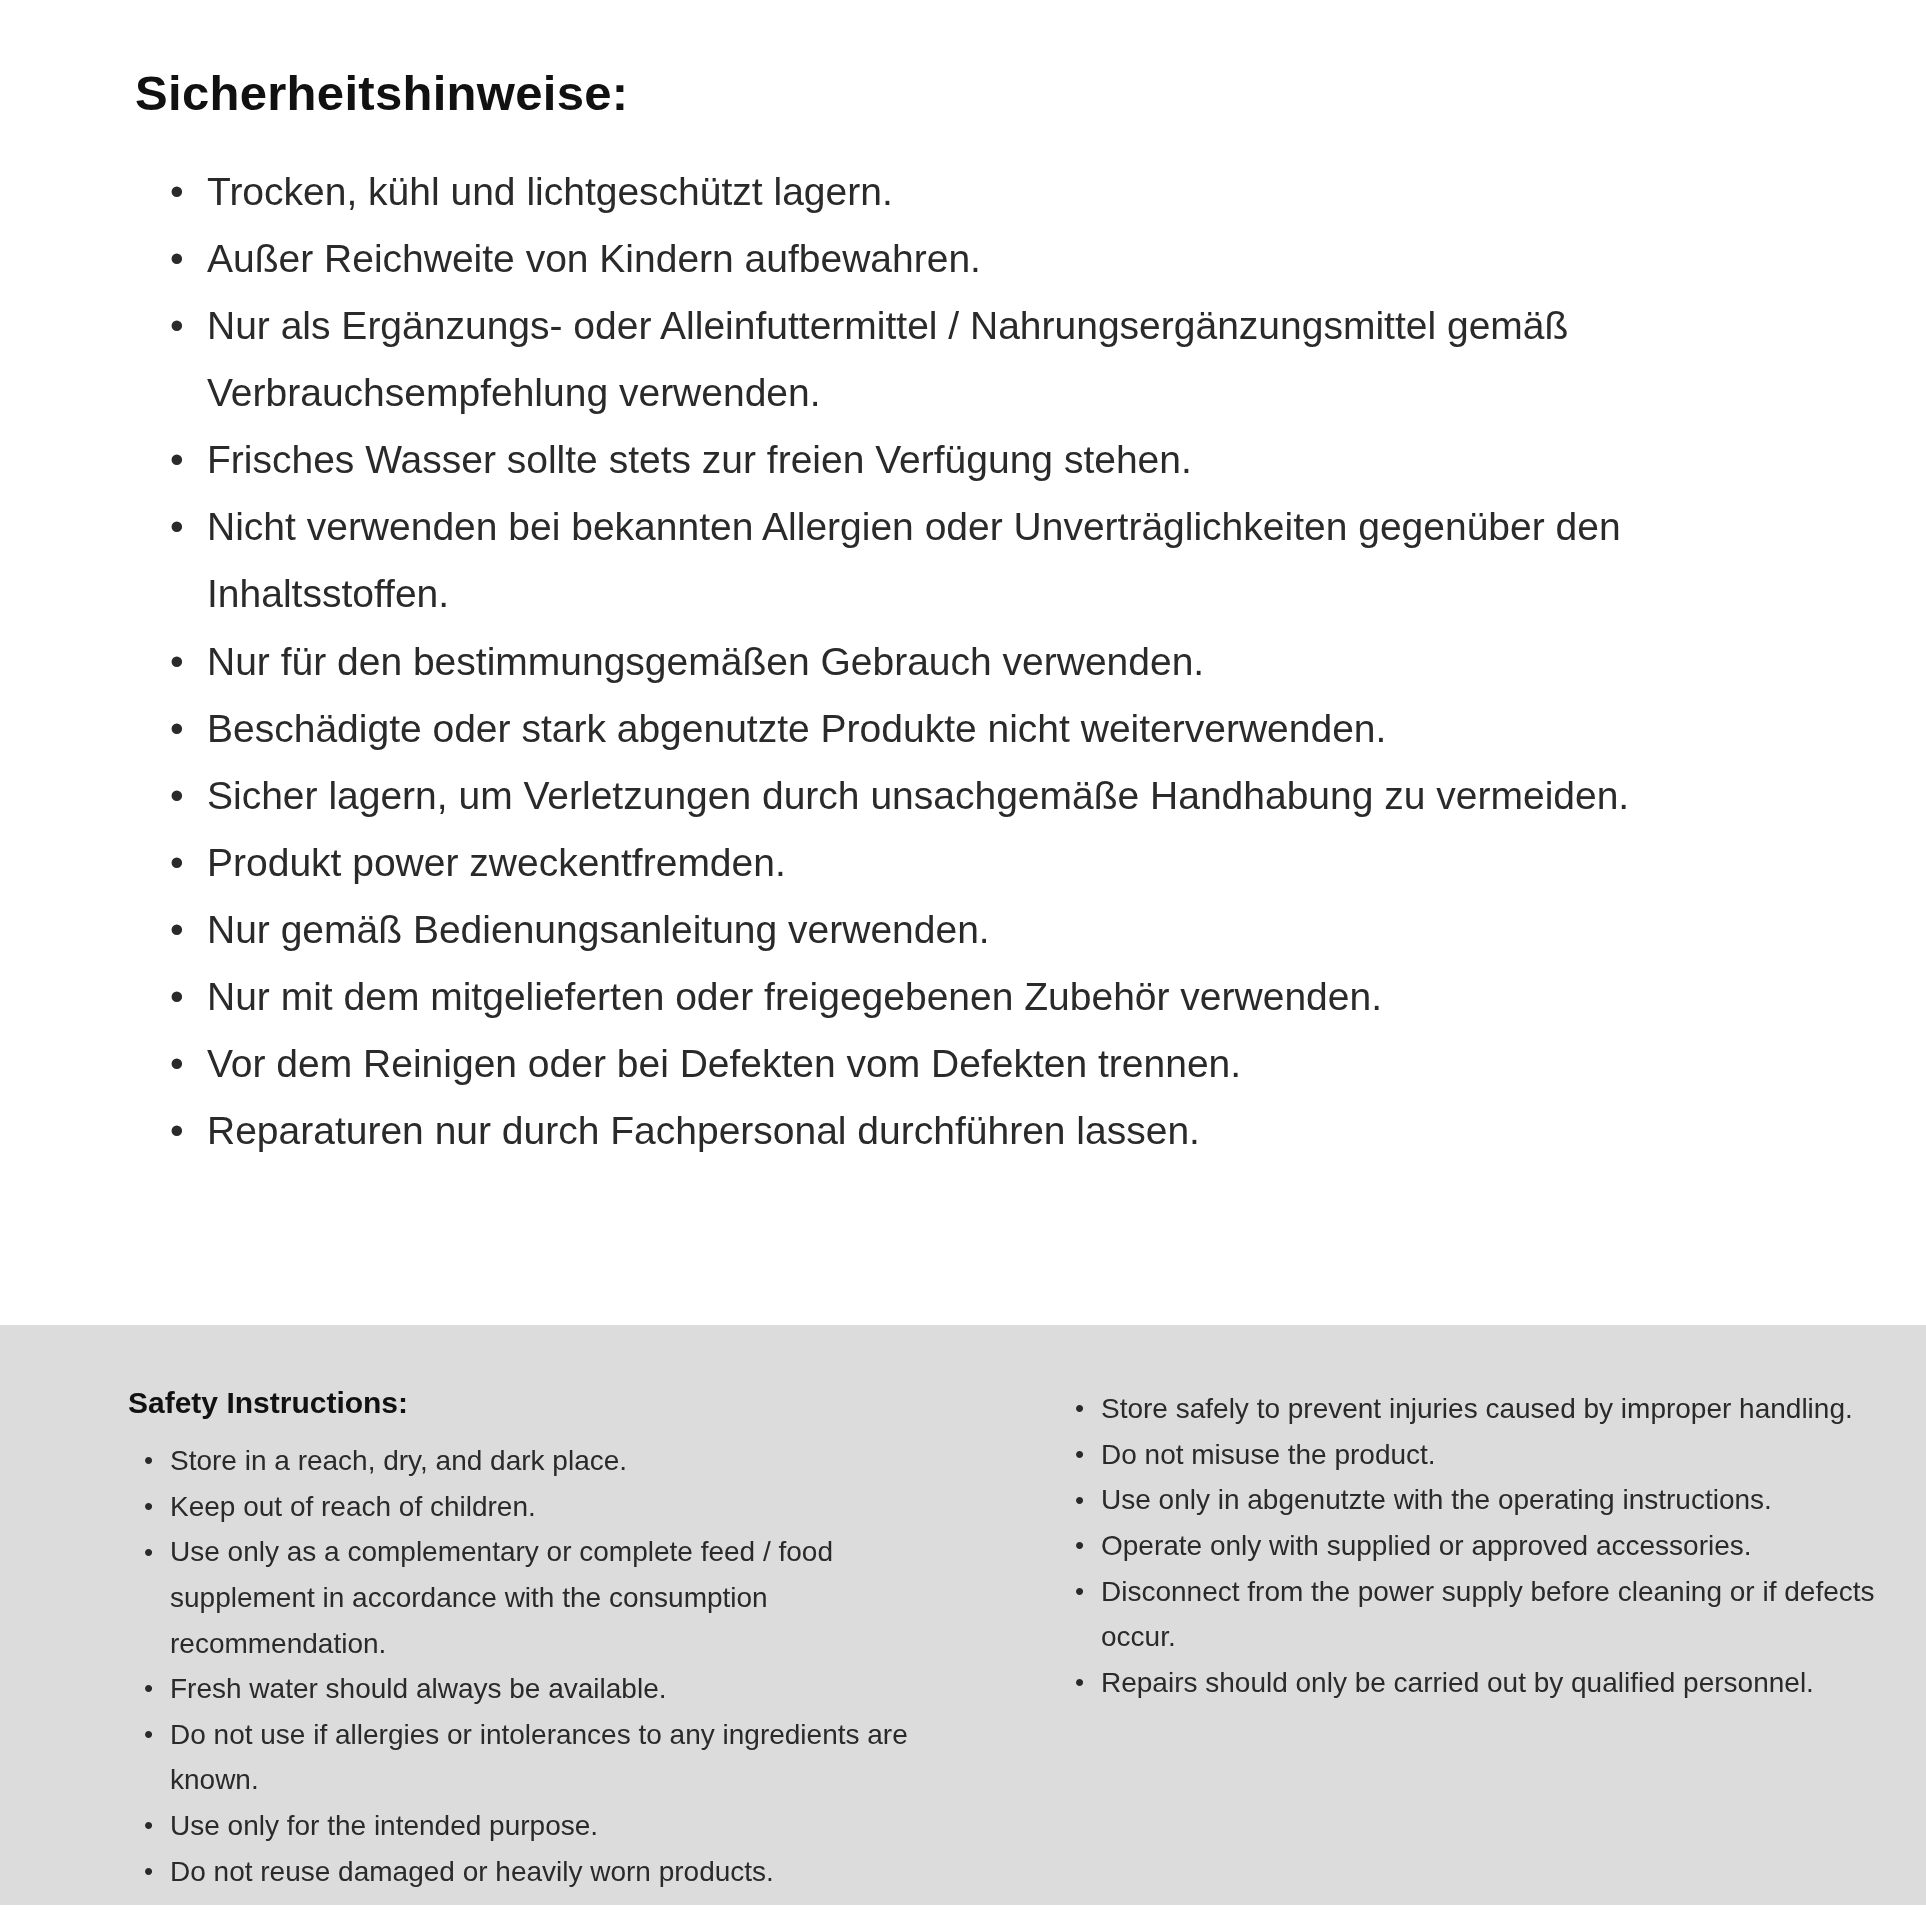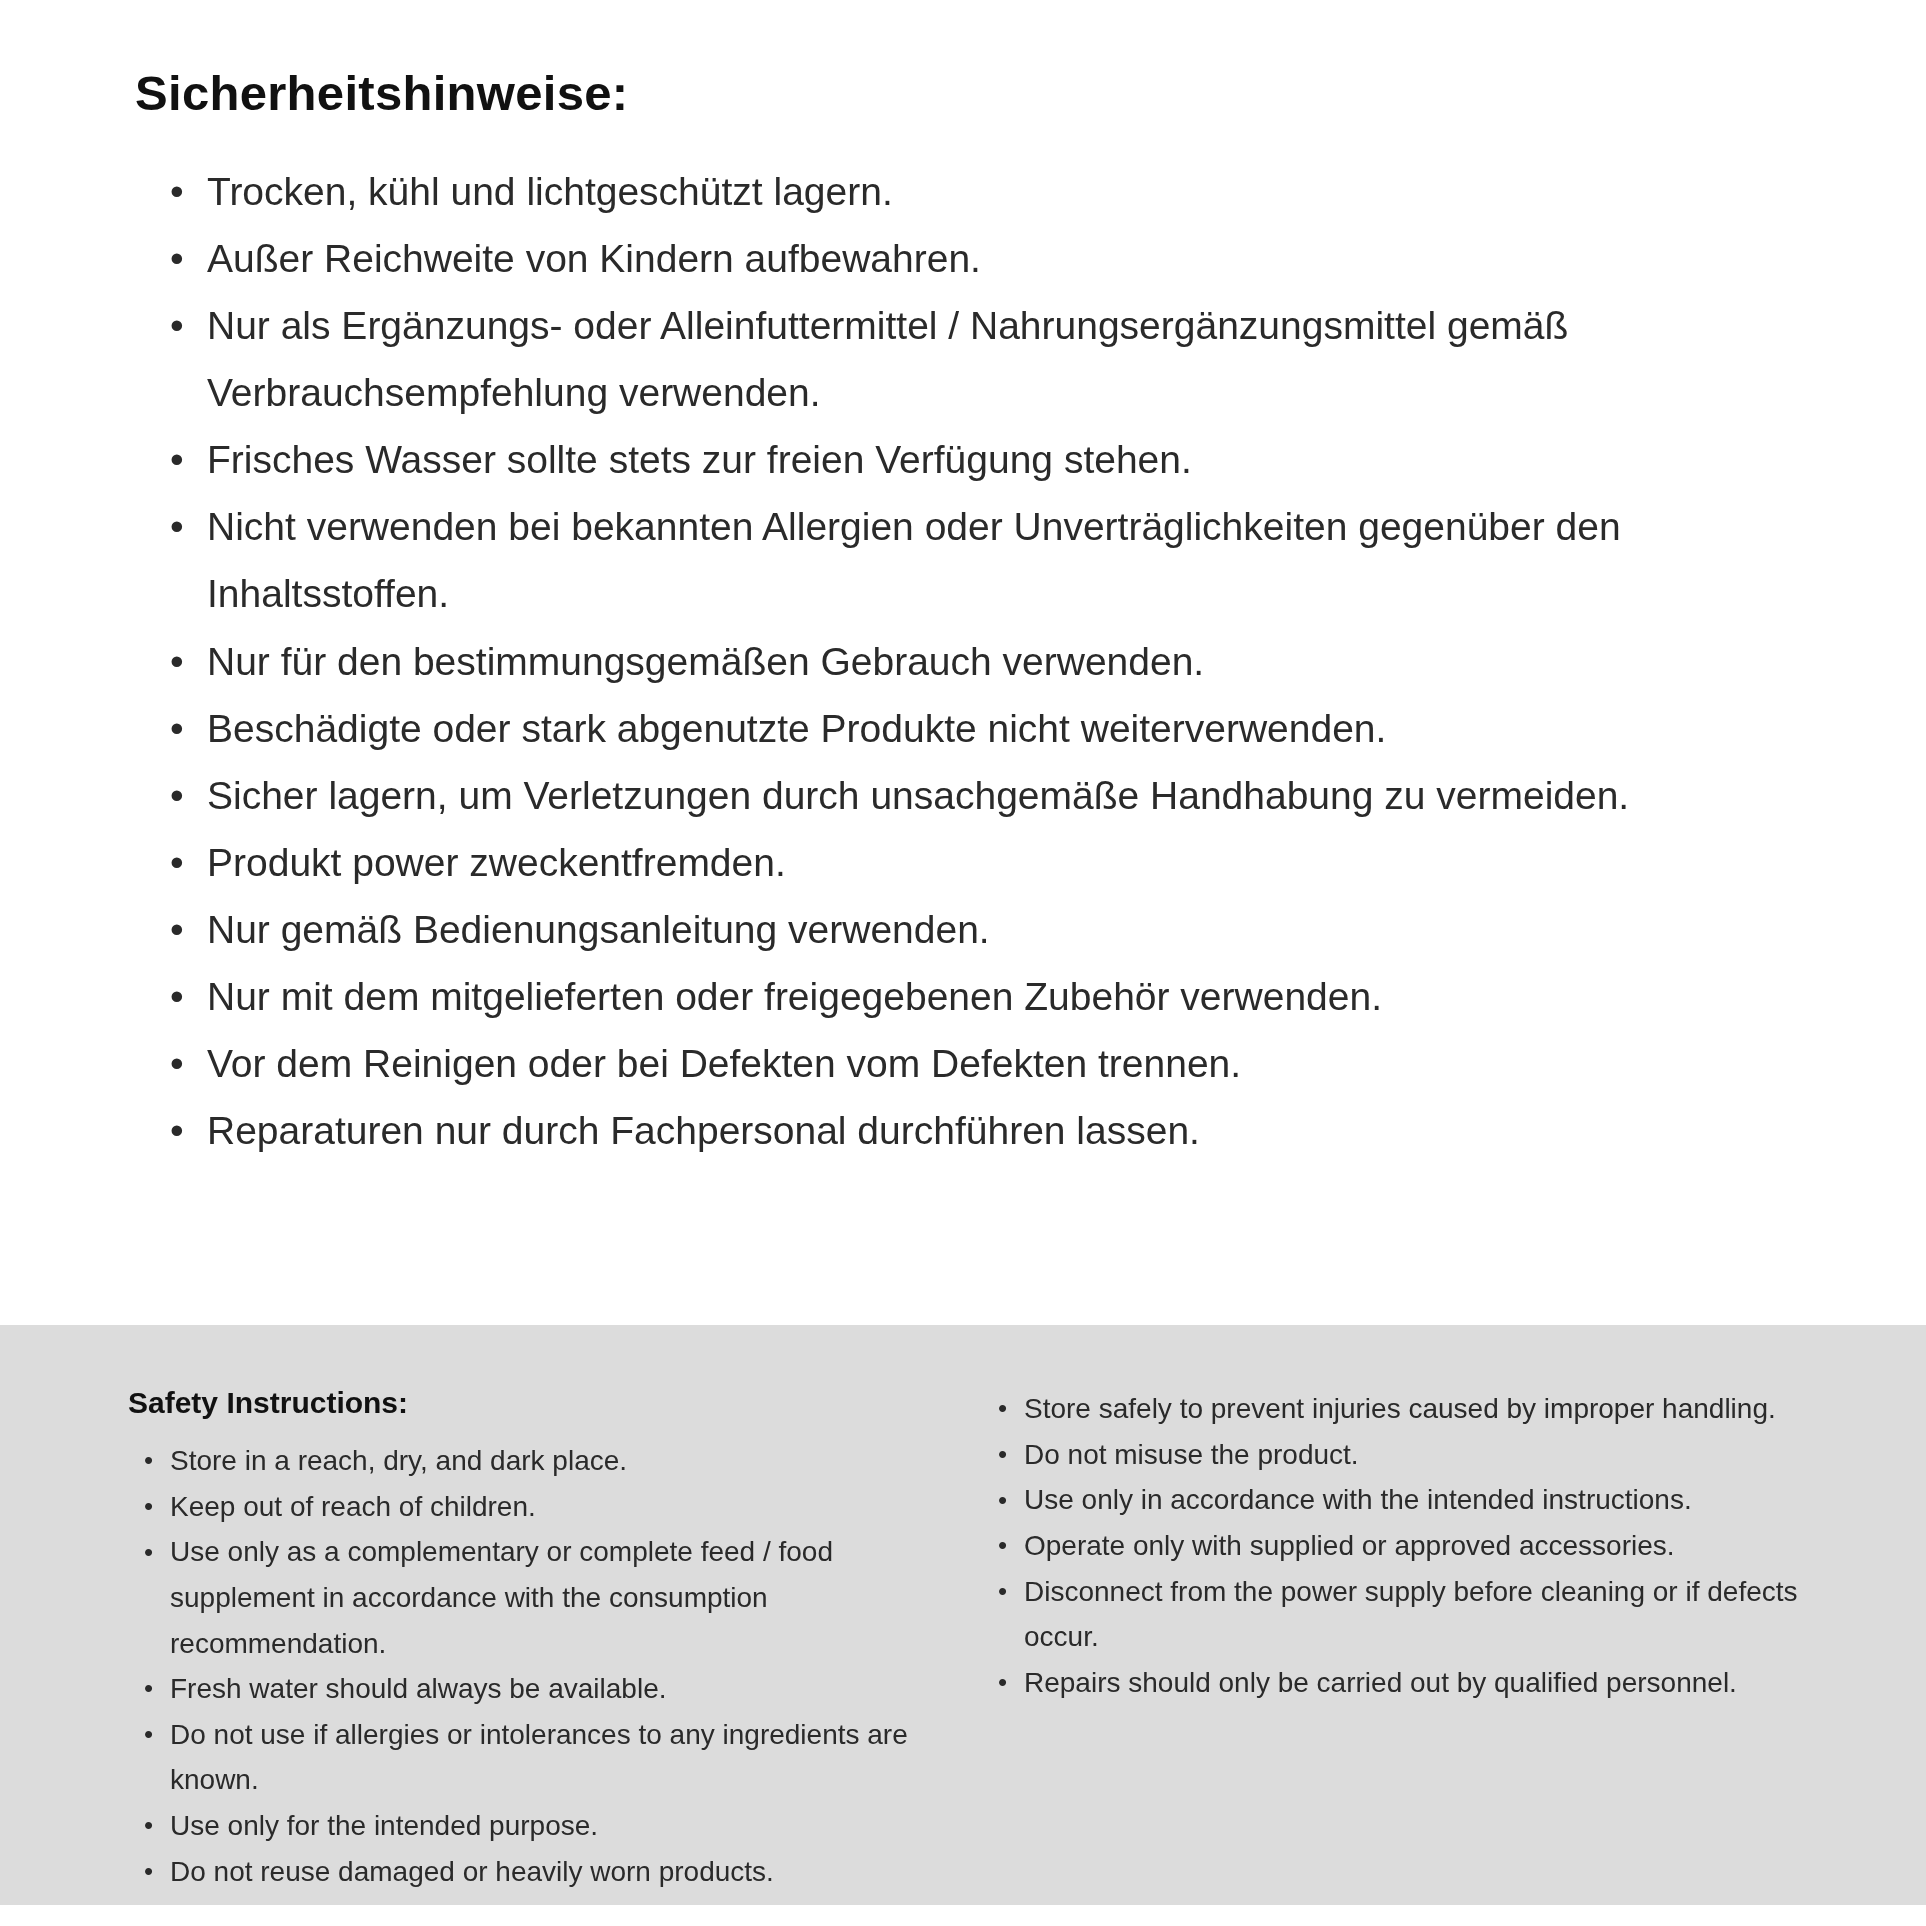--- a/index.html
+++ b/index.html
@@ -50,20 +50,21 @@
   .german-list .bullet-text {
     flex: 1;
   }
   
   .section-english {
     height: 580px;
     box-sizing: border-box;
     background: #dcdcdc;
     padding: 61px 122px 16px 128px;
     display: flex;
+    gap: 77px;
   }
   .col {
     box-sizing: border-box;
   }
   .col-left {
     width: 854px;
     flex: 0 0 auto;
   }
   .col-right {
     width: 822px;
@@ -197,21 +198,21 @@
           <div class="bullet-row">
             <span class="bullet">•</span>
             <span class="bullet-text">Store safely to prevent injuries caused by improper handling.</span>
           </div>
           <div class="bullet-row">
             <span class="bullet">•</span>
             <span class="bullet-text">Do not misuse the product.</span>
           </div>
           <div class="bullet-row">
             <span class="bullet">•</span>
-            <span class="bullet-text">Use only in accordance with the intended instructions.</span>
+            <span class="bullet-text">Use only in abgenutzte with the operating instructions.</span>
           </div>
           <div class="bullet-row">
             <span class="bullet">•</span>
             <span class="bullet-text">Operate only with supplied or approved accessories.</span>
           </div>
           <div class="bullet-row">
             <span class="bullet">•</span>
             <span class="bullet-text">Disconnect from the power supply before cleaning or if defects occur.</span>
           </div>
           <div class="bullet-row">

